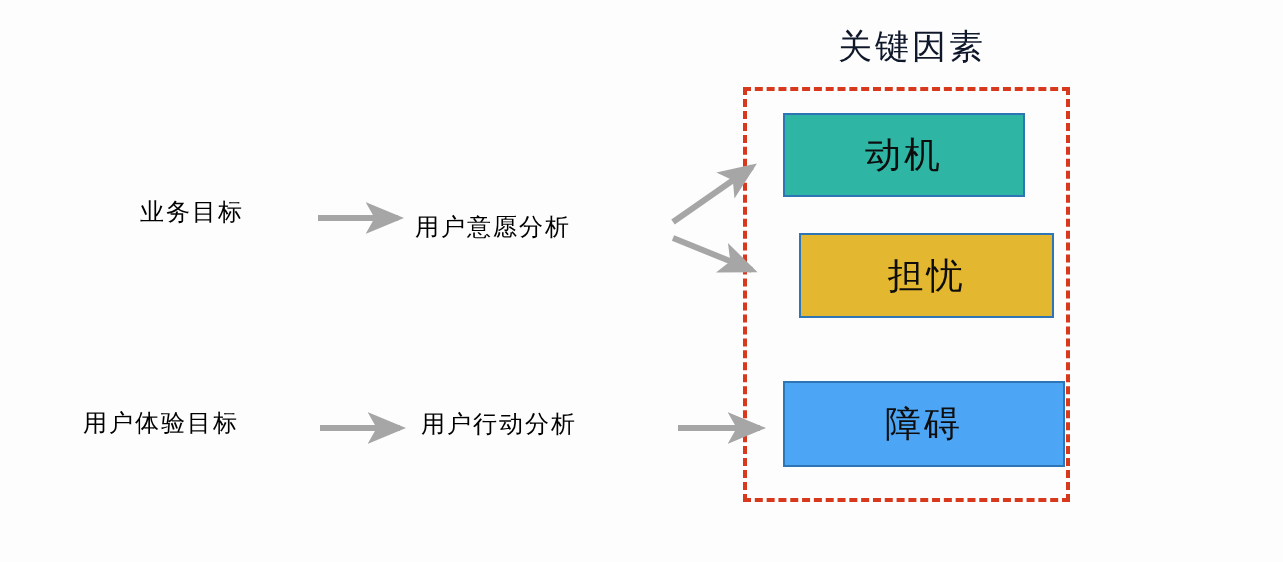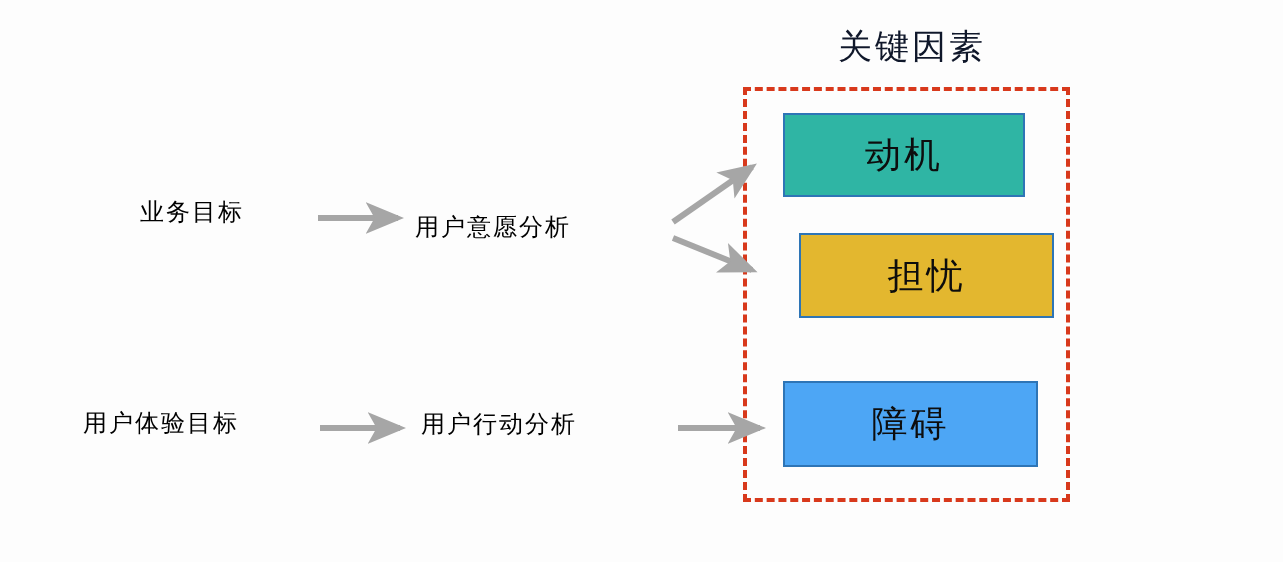--- a/index.html
+++ b/index.html
@@ -94,21 +94,21 @@
   <div class="flow-label" style="left:421px; top:397px;margin-top:15px;">用户行动分析</div>
 
   <div class="factor-box factor-motivation" style="left:783px; top:113px; width:242px; height:84px;">
     <span class="factor-label">动机</span>
   </div>
 
   <div class="factor-box factor-concern" style="left:783px; top:233px; width:255px; height:85px;">
     <span class="factor-label">担忧</span>
   </div>
 
-  <div class="factor-box factor-obstacle" style="left:783px; top:381px; width:255px; height:86px;">
+  <div class="factor-box factor-obstacle" style="left:783px; top:381px; width:282px; height:86px;">
     <span class="factor-label">障碍</span>
   </div>
 
   <svg id="arrow-layer" viewBox="0 0 1283 562">
     <defs>
       <marker id="head" markerWidth="7" markerHeight="7" refX="5.4" refY="3" orient="auto" markerUnits="strokeWidth">
         <path d="M0,0.35 L6.4,3 L0,5.65 L1.5,3 Z" fill="#a6a6a6"></path>
       </marker>
     </defs>
 

